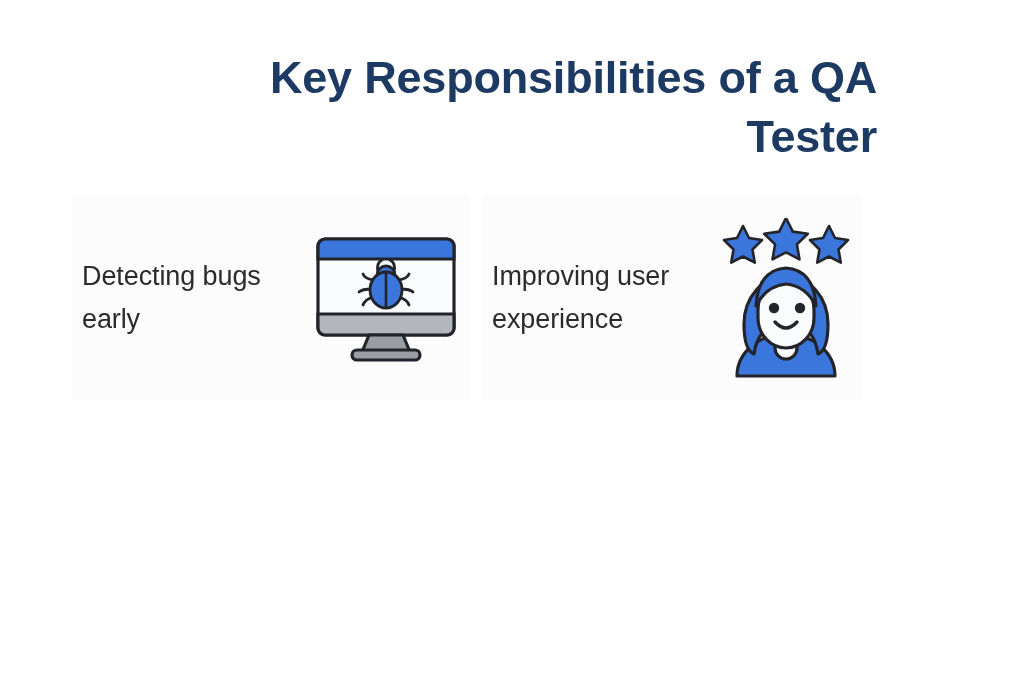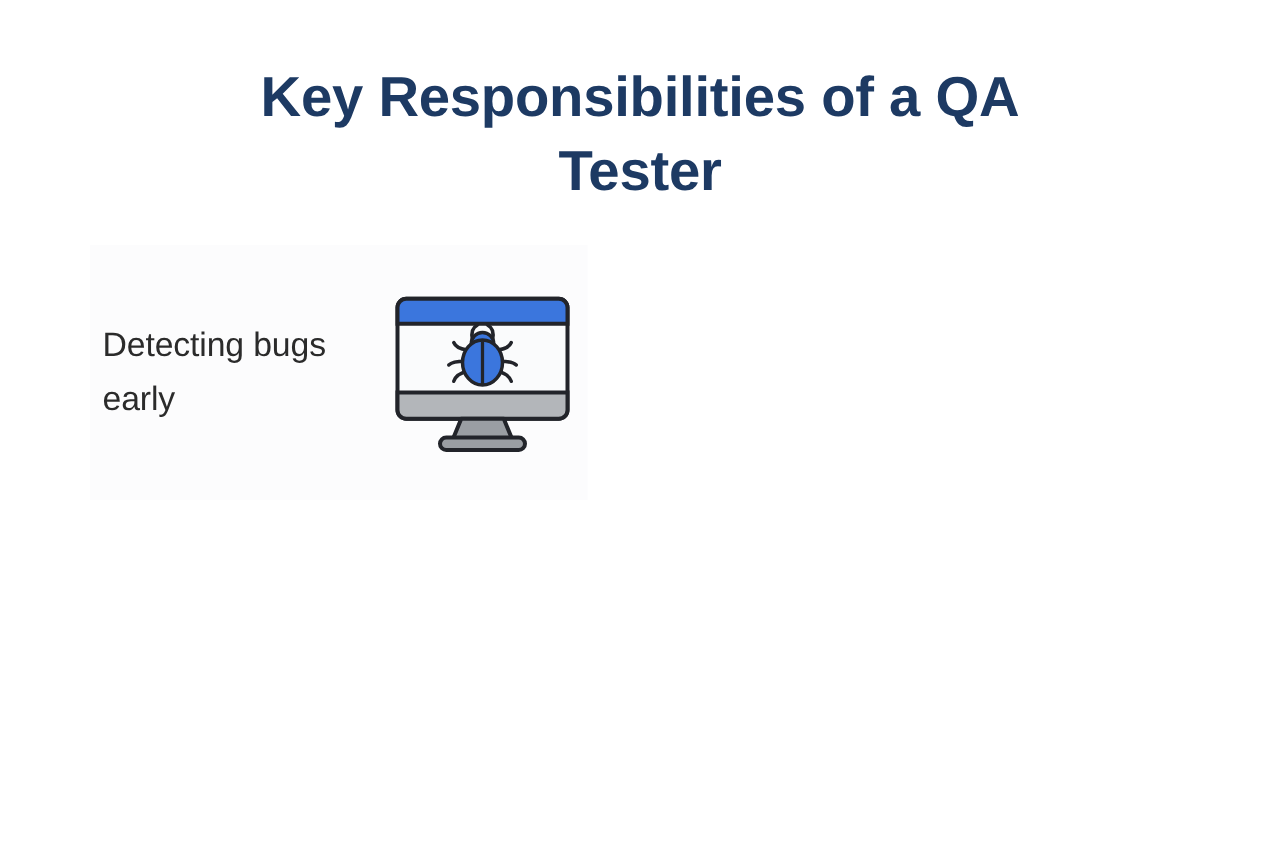--- a/index.html
+++ b/index.html
@@ -18,21 +18,21 @@
     height: 683px;
     background: #ffffff;
   }
 
   
   #title-block {
     position: absolute;
     left: 0;
     top: 48px;
     width: 1024px;
-    text-align: center;
+    text-align: right;
   }
 
   #page-title {
     font-size: 45px;
     line-height: 1.32;
     font-weight: 700;
     color: #1d3a63;
     letter-spacing: -0.2px;
     max-width: 730px;
     margin: 0 auto;
@@ -133,16 +133,44 @@
           <path d="M65 40 a9 9 0 0 1 18 0 z" fill="#3b76dd" stroke="#22242a" stroke-width="2.8"></path>
 
           <ellipse cx="74" cy="55" rx="16" ry="18" fill="#3b76dd" stroke="#22242a" stroke-width="2.8"></ellipse>
 
           <line x1="74" y1="38" x2="74" y2="73" stroke="#22242a" stroke-width="2.6"></line>
         </svg>
       </div>
     </div>
 
 
+    <div class="card" id="card-improving">
+      <div class="card-label">Improving user experience</div>
+      <div class="card-icon">
+        <svg width="132" height="160" viewBox="0 0 132 160" aria-hidden="true">
+
+          <g fill="#3b76dd" stroke="#22242a" stroke-width="2.6" stroke-linejoin="round">
+            <path d="M23 4 l6 12 l13 2 l-9.5 9.5 l2.3 13.2 l-11.8 -6.2 l-11.8 6.2 l2.3 -13.2 l-9.5 -9.5 l13 -2 z" transform="translate(0,4)"></path>
+            <path d="M66 0 l6.8 13.6 l15 2.2 l-10.9 10.6 l2.6 15 l-13.5 -7.1 l-13.5 7.1 l2.6 -15 l-10.9 -10.6 l15 -2.2 z"></path>
+            <path d="M109 4 l6 12 l13 2 l-9.5 9.5 l2.3 13.2 l-11.8 -6.2 l-11.8 6.2 l2.3 -13.2 l-9.5 -9.5 l13 -2 z" transform="translate(0,4)"></path>
+          </g>
+
+          <path d="M17 158 a49 42 0 0 1 98 0 z" fill="#3b76dd" stroke="#22242a" stroke-width="3.2" stroke-linejoin="round"></path>
+
+          <path d="M55 108 h22 v22 a11 11 0 0 1 -22 0 z" fill="#fafbfc" stroke="#22242a" stroke-width="3.2"></path>
+
+          <path d="M24 106 a42 48 0 0 1 84 0 q0 26 -10 30 q-4 -30 -32 -32 q-28 2 -32 32 q-10 -4 -10 -30 z" fill="#3b76dd" stroke="#22242a" stroke-width="3.2" stroke-linejoin="round"></path>
+
+          <path d="M38 92 a28 32 0 0 1 56 0 v8 a28 30 0 0 1 -56 0 z" fill="#fafbfc" stroke="#22242a" stroke-width="3.2"></path>
+
+          <path d="M36 88 q2 -36 30 -38 q28 2 30 38 q-10 -20 -30 -22 q-20 2 -30 22 z" fill="#3b76dd" stroke="#22242a" stroke-width="3.2" stroke-linejoin="round"></path>
+
+          <circle cx="54" cy="90" r="5.2" fill="#22242a"></circle>
+          <circle cx="80" cy="90" r="5.2" fill="#22242a"></circle>
+
+          <path d="M55 104 q11 12 22 0" fill="none" stroke="#22242a" stroke-width="3.4" stroke-linecap="round"></path>
+        </svg>
+      </div>
+    </div>
 
 
   </div>
 </div>
 
 </body></html>

